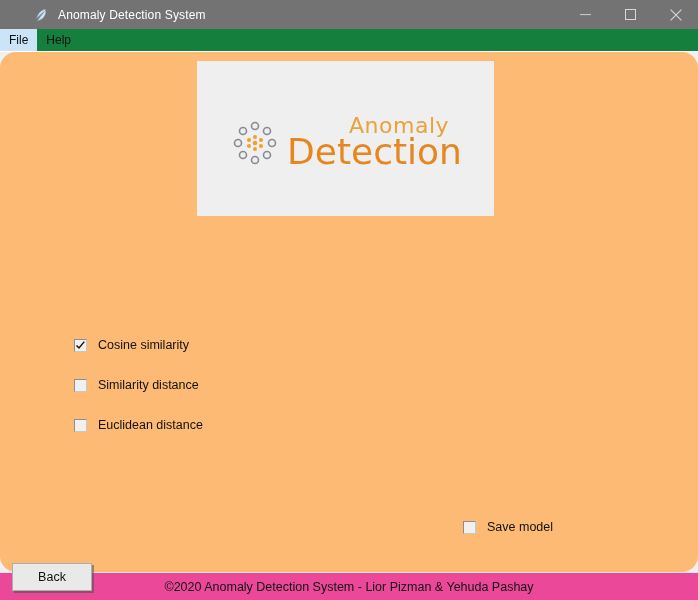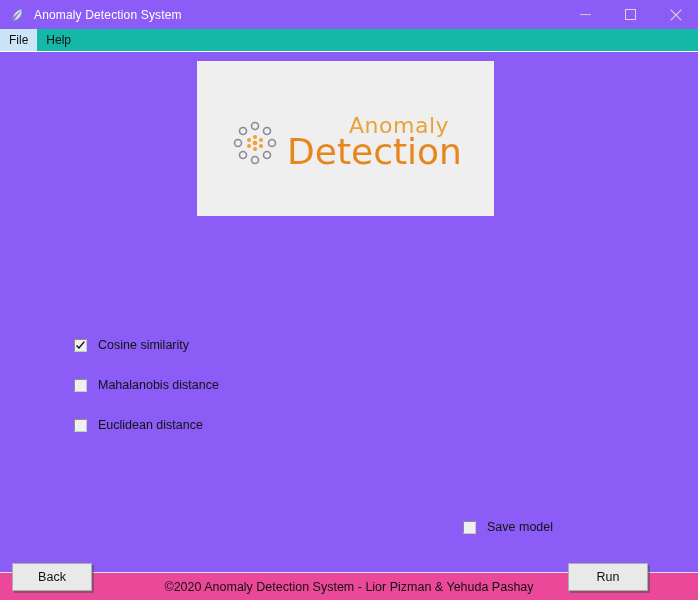--- a/index.html
+++ b/index.html
@@ -19,25 +19,26 @@
     width: 698px;
     height: 600px;
     background: #f0f0f0;
     display: flex;
     flex-direction: column;
   }
 
   
   .titlebar {
     height: 29px;
-    background: #8b5cf6;
+    background: #737373;
     display: flex;
     align-items: center;
     flex: 0 0 auto;
     user-select: none;
+    padding-left: 24px;
   }
   .titlebar .app-icon {
     width: 16px;
     height: 16px;
     margin-left: 9px;
     margin-right: 9px;
     flex: 0 0 auto;
     display: block;
   }
   .titlebar .title-text {
@@ -57,21 +58,21 @@
     height: 29px;
     display: flex;
     align-items: center;
     justify-content: center;
   }
   .winbtn svg { display: block; }
 
   
   .menubar {
     height: 22px;
-    background: #14b8a6;
+    background: #15803d;
     display: flex;
     align-items: stretch;
     flex: 0 0 auto;
     border-bottom: 1px solid #ffffff;
   }
   .menu-item {
     font-size: 12px;
     color: #101010;
     padding: 0 9px;
     display: flex;
@@ -79,21 +80,22 @@
     white-space: nowrap;
   }
   .menu-item.active {
     background: #cce4f7;
   }
 
   
   .content {
     position: relative;
     flex: 1 1 auto;
-    background: #8b5cf6;
+    background: #fdba74;
+    border-radius: 16px;
   }
 
   .logo-panel {
     position: absolute;
     left: 197px;
     top: 9px;
     width: 297px;
     height: 155px;
     background: #efefef;
     display: flex;
@@ -311,43 +313,40 @@
         <span class="cbx">
           <svg width="11" height="11" viewBox="0 0 11 11">
             <path d="M1.5 5.4 L4.0 8.0 L9.3 1.6" fill="none" stroke="#101010" stroke-width="1.4"></path>
           </svg>
         </span>
         <span class="option-label">Cosine similarity</span>
       </div>
 
       <div class="option-row">
         <span class="cbx"></span>
-        <span class="option-label">Mahalanobis distance</span>
+        <span class="option-label">Similarity distance</span>
       </div>
 
 
       <div class="option-row">
         <span class="cbx"></span>
         <span class="option-label">Euclidean distance</span>
       </div>
 
     </div>
 
 
     <div class="save-row">
       <span class="cbx"></span>
       <span class="option-label">Save model</span>
     </div>
 
     <div class="btn btn-back">
       <span>Back</span>
     </div>
-    <div class="btn btn-run">
-      <span>Run</span>
-    </div>
 
   </div>
 
   <div class="footer">
     <span class="footer-text">©2020 Anomaly Detection System - Lior Pizman &amp; Yehuda Pashay</span>
   </div>
 
 </div>
 
 </body></html>

